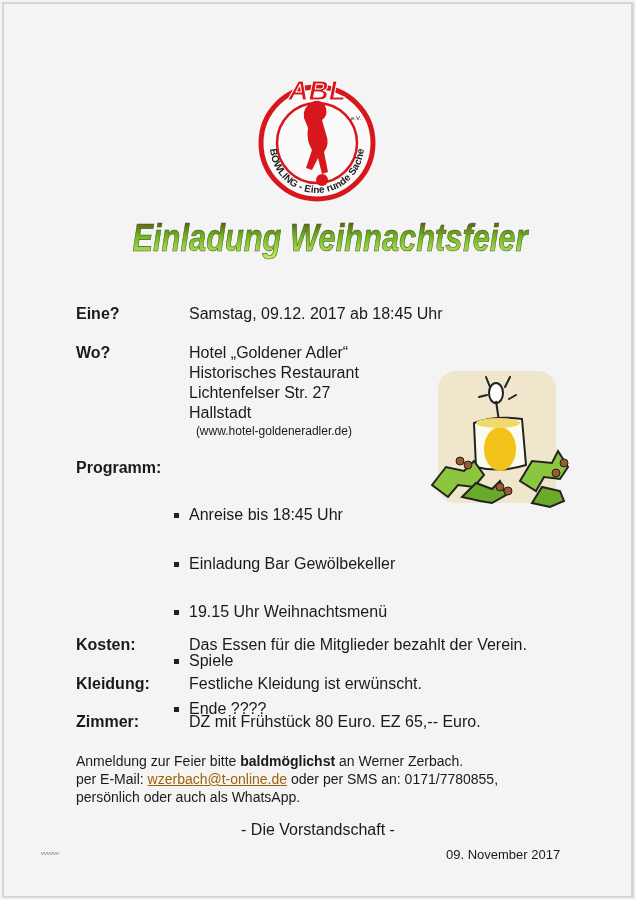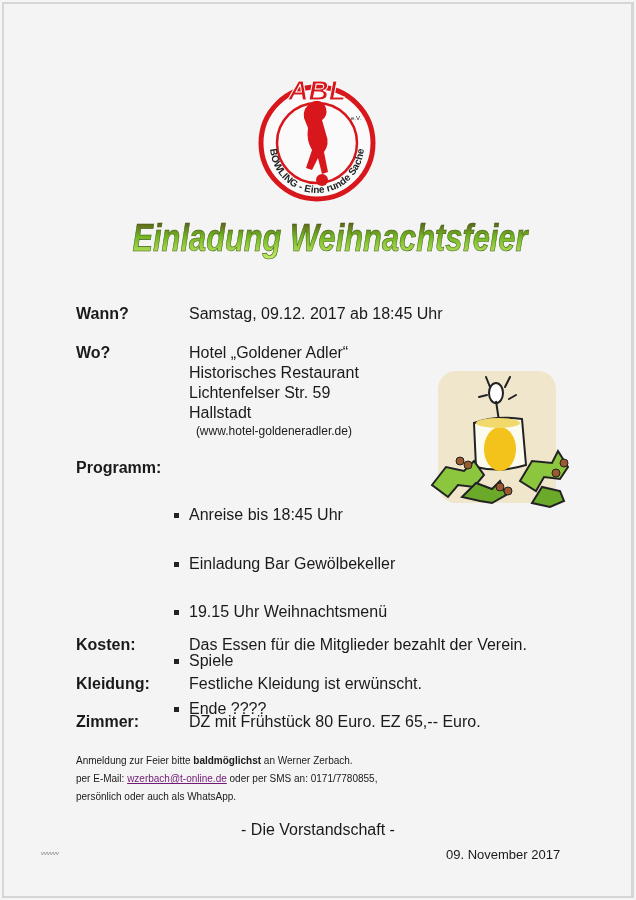--- a/index.html
+++ b/index.html
@@ -21,23 +21,23 @@
     .title-wrap { position: absolute; left: 120px; top: 215px; width: 405px; height: 62px; margin-left: 8px; }
     .title-wrap svg { display: block; }
     .row { position: absolute; left: 76px; font-size: 16px; line-height: 20px; }
     .label { position: absolute; left: 0; font-weight: bold; white-space: nowrap; }
     .value { position: absolute; left: 113px; white-space: nowrap; }
     .small { font-size: 12px; line-height: 16px; text-align: center; }
     .bullets { position: absolute; left: 173px; top: 476px; margin: 0; padding: 0; list-style: none; font-size: 16px; line-height: 18.5px; }
     .bullets li { position: relative; padding-left: 16px; white-space: nowrap; margin-top: 30px; }
     .bullets li::before { content: ""; position: absolute; left: 1px; top: 7px; width: 5px; height: 5px; background: #222; }
     .candle { position: absolute; left: 424px; top: 357px; width: 146px; height: 152px; }
-    .reg { position: absolute; left: 76px; top: 752px; font-size: 10px; line-height: 18px; white-space: nowrap; }
+    .reg { position: absolute; left: 76px; top: 752px; font-size: 14px; line-height: 18px; white-space: nowrap; }
     .reg b { font-weight: bold; }
-    .reg a { color: #701a75; text-decoration: underline; }
+    .reg a { color: #a16207; text-decoration: underline; }
     .sig { position: absolute; left: 0; width: 636px; top: 821px; text-align: center; font-size: 16px; }
     .date { position: absolute; left: 446px; top: 847px; font-size: 13px; }
     .tiny { position: absolute; left: 41px; top: 850px; font-size: 6px; color: #777; font-style: italic; }
   </style>
 <style>.bullets li.cont::before{display:none;}</style></head>
 <body>
 
 <div class="page-border"></div>
 
 <div class="logo">
@@ -71,30 +71,30 @@
         <stop offset="0" stop-color="#8a6a2c"></stop>
         <stop offset="1" stop-color="#2a2a14"></stop>
       </linearGradient>
     </defs>
     <text x="202" y="36" text-anchor="middle" font-family="Liberation Sans, sans-serif" font-weight="bold" font-style="italic" font-size="38" fill="url(#tg)" stroke="#3c5a10" stroke-width="0.6" textLength="395" lengthAdjust="spacingAndGlyphs">Einladung Weihnachtsfeier</text>
     <text x="202" y="-44" text-anchor="middle" transform="scale(1,-0.35)" font-family="Liberation Sans, sans-serif" font-weight="bold" font-style="italic" font-size="38" fill="url(#rg)" opacity="0.75" textLength="380" lengthAdjust="spacingAndGlyphs" style="transform: translate(0px, 124px) scale(1,-0.35);">Einladung Weihnachtsfeier</text>
   </svg>
 </div>
 
 <div class="row" style="top:304px;">
-  <span class="label">Wann?</span>
+  <span class="label">Eine?</span>
   <span class="value">Samstag,  09.12. 2017 ab 18:45 Uhr</span>
 </div>
 
 <div class="row" style="top:343px;">
   <span class="label">Wo?</span>
   <div class="value">
     <div>Hotel „Goldener Adler“</div>
     <div>Historisches Restaurant</div>
-    <div>Lichtenfelser Str. 59</div>
+    <div>Lichtenfelser Str. 27</div>
     <div>Hallstadt</div>
     <div class="small">(www.hotel-goldeneradler.de)</div>
   </div>
 </div>
 
 <div class="candle">
   <svg width="146" height="152" viewBox="0 0 146 152">
     <rect x="14" y="14" width="118" height="132" rx="18" fill="#efe6cc"></rect>
 
     <g stroke="#222" stroke-width="2" stroke-linecap="round">

